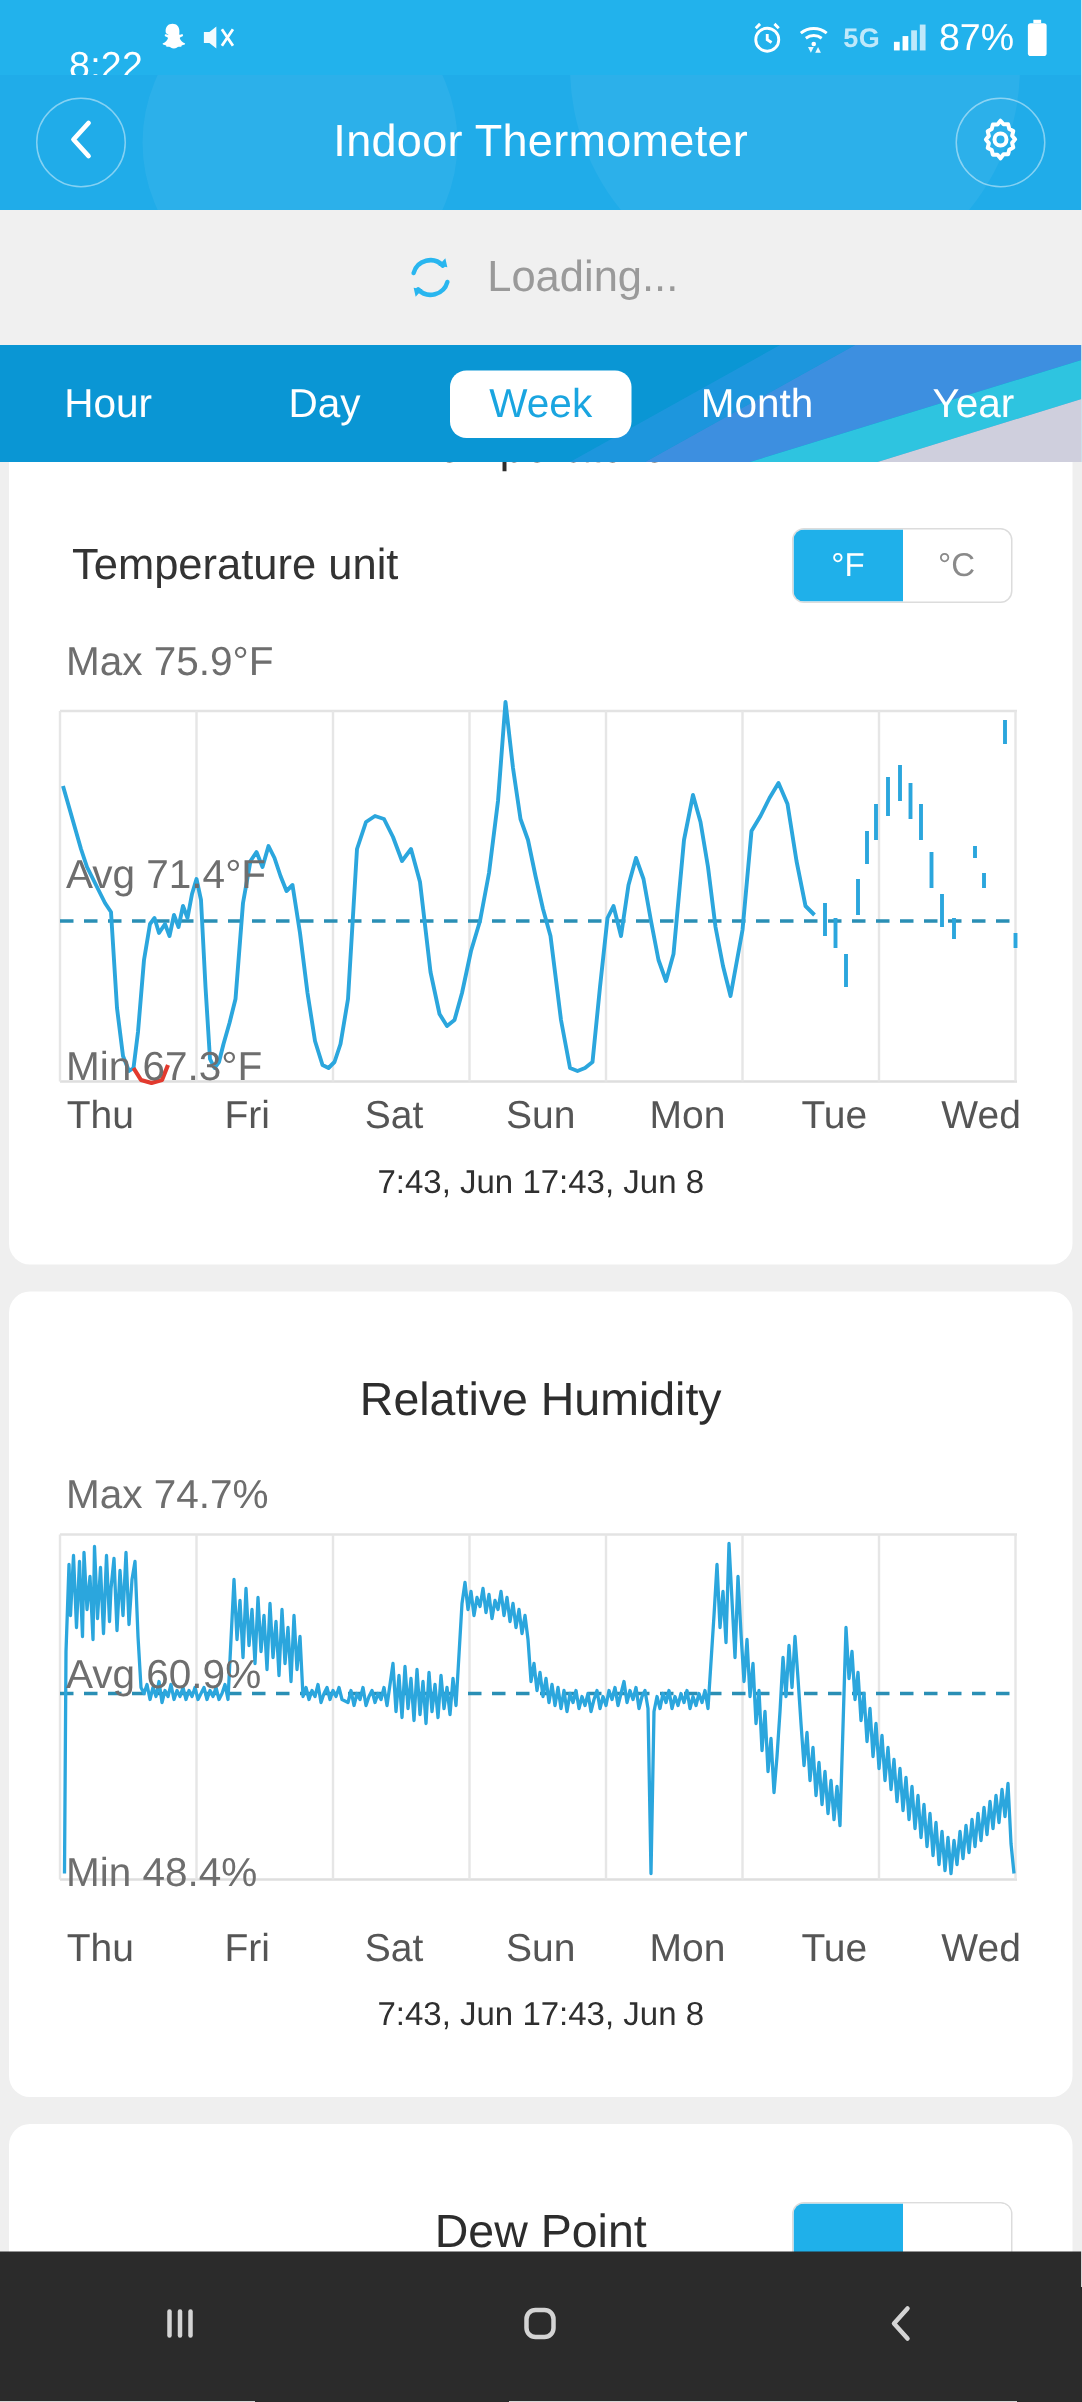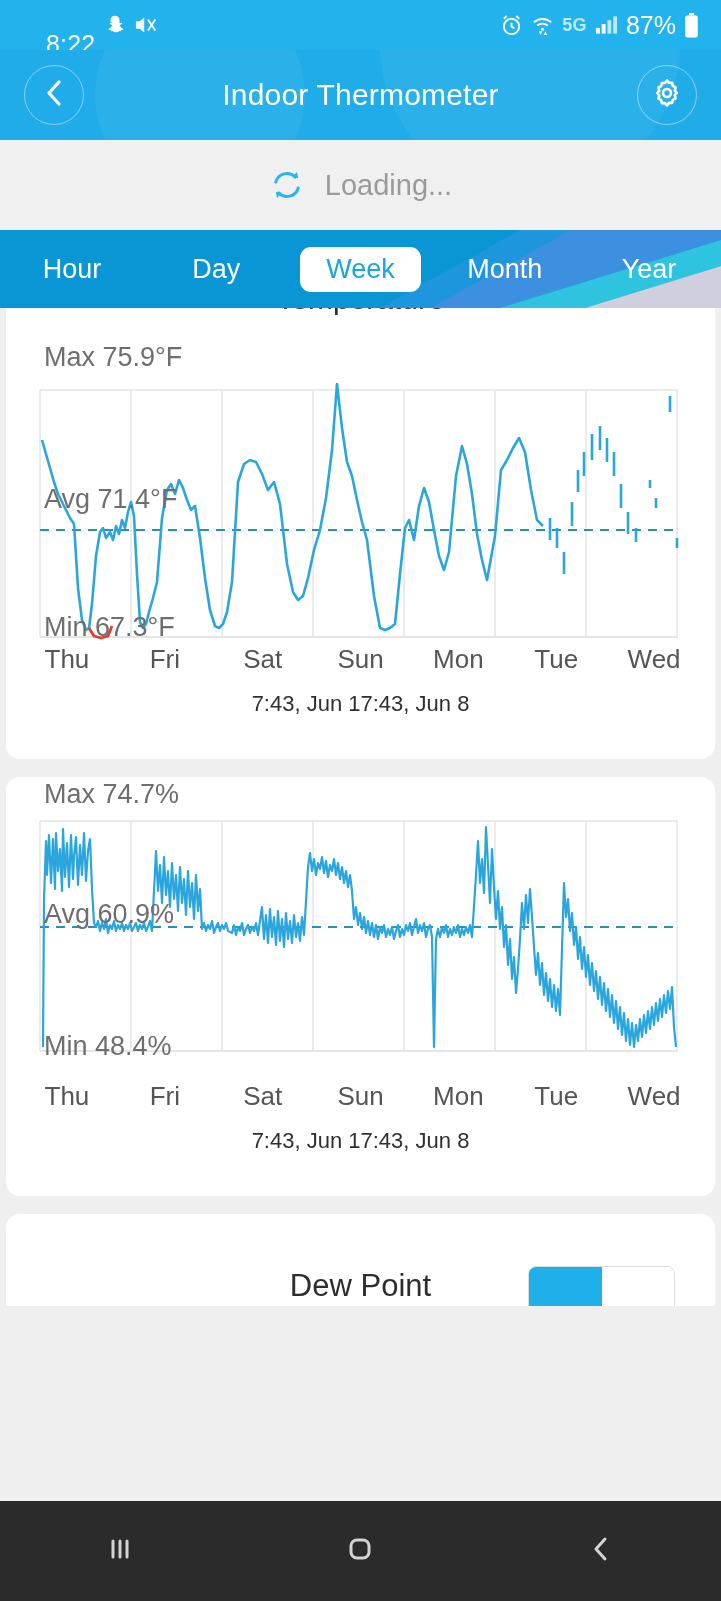--- a/index.html
+++ b/index.html
@@ -312,20 +312,27 @@
   </div>
 
   <div class="content">
 
     <div class="card first">
 
       <div class="card-title-clip">
         <span class="txt">Temperature</span>
       </div>
 
+      <div class="unit-row">
+        <span class="unit-label">Temperature unit</span>
+        <div class="unit-toggle">
+          <div class="unit-seg on">°F</div>
+          <div class="unit-seg">°C</div>
+        </div>
+      </div>
 
       <div class="chart-wrap" style="height:300px;margin-top:24px;">
         <div class="chart-stat stat-max" style="top:0;">Max 75.9°F</div>
         <div class="chart-stat stat-avg" style="top:142px;">Avg 71.4°F</div>
         <div class="chart-stat stat-min" style="top:270px;">Min 67.3°F</div>
 
         <svg class="svgchart" height="300" viewBox="0 0 721 300" preserveAspectRatio="none">
 
           <line x1="34" y1="48" x2="672" y2="48" stroke="#e3e3e3" stroke-width="1.6"></line>
           <line x1="34" y1="295" x2="672" y2="295" stroke="#dedede" stroke-width="1.6"></line>
@@ -392,22 +399,23 @@
       </div>
 
       <div class="daterow">
         <span>7:43,  Jun 1</span>
         <span>7:43,  Jun 8</span>
       </div>
       <div class="card-pad-bottom"></div>
     </div>
 
     <div class="card">
-
-      <div class="chart-wrap" style="height:300px;margin-top:2px;">
+      <div class="hum-title">Relative Humidity</div>
+
+      <div class="chart-wrap" style="height:300px;margin-top:20px;">
         <div class="chart-stat" style="top:0;">Max 74.7%</div>
         <div class="chart-stat" style="top:120px;">Avg 60.9%</div>
         <div class="chart-stat" style="top:252px;">Min 48.4%</div>
 
         <svg class="svgchart" height="300" viewBox="0 0 721 300" preserveAspectRatio="none">
           <line x1="34" y1="42" x2="672" y2="42" stroke="#e3e3e3" stroke-width="1.6"></line>
           <line x1="34" y1="272" x2="672" y2="272" stroke="#dedede" stroke-width="1.6"></line>
           <g stroke="#e6e6e6" stroke-width="1.6">
             <line x1="34" y1="42" x2="34" y2="272"></line>
             <line x1="125" y1="42" x2="125" y2="272"></line>

